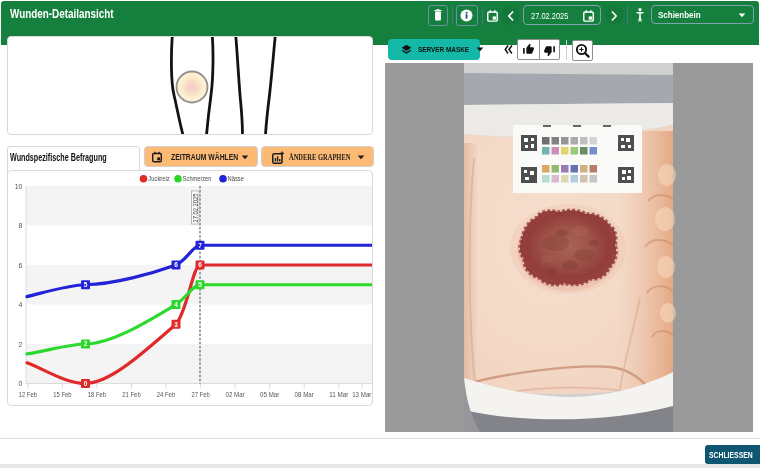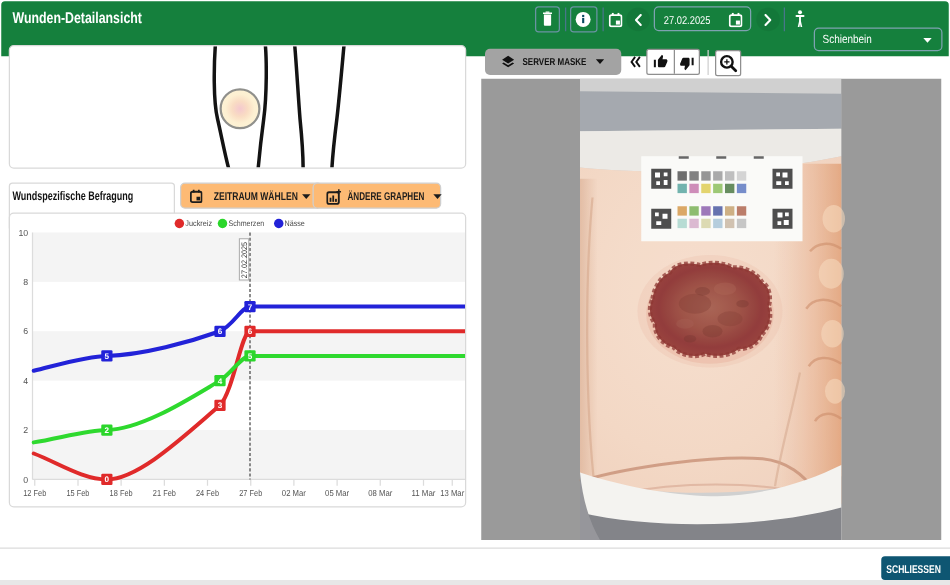--- a/index.html
+++ b/index.html
@@ -76,22 +76,22 @@
   </svg>
   <div class="hsep" style="left:625.5px;"></div>
 
   <svg width="8" height="14" viewBox="0 0 8 14" style="position:absolute;left:635px;top:7px;">
     <circle cx="4" cy="1.7" r="1.6" fill="#fff"></circle>
     <rect x="0.4" y="4" width="7.2" height="1.5" rx="0.75" fill="#fff"></rect>
     <rect x="3.25" y="4" width="1.5" height="4.6" fill="#fff"></rect>
     <path d="M3.45 8 L2.2 13.5 L3.55 13.5 L4 11.2 L4.45 13.5 L5.8 13.5 L4.55 8 Z" fill="#fff"></path>
   </svg>
 
-  <div style="position:absolute; left:650px; top:21px; width:103px; height:18.5px;
-      border:1.4px solid #7ea2b0; border-radius:4px;">
+  <div style="position:absolute; left:650px; top:4px; width:103px; height:18.5px;
+      border:1.4px solid #7ea2b0; border-radius:4px;font-weight:bold;">
     <span class="t" style="left:5.5px; top:3px; color:#fff; font-size:9.5px; transform:scaleX(0.84);">Schienbein</span>
     <svg width="8" height="5" viewBox="0 0 9 6" style="position:absolute;left:86px;top:7px;">
       <path d="M0.5 0.5 L4.5 5 L8.5 0.5 Z" fill="#fff"></path>
     </svg>
   </div>
 </div>
 
 <div class="card" style="left:7px; top:36px; width:366px; height:99px; overflow:hidden;">
   <svg width="364" height="97" viewBox="0 0 364 97">
     <defs>
@@ -121,21 +121,21 @@
     <rect x="1" y="2.6" width="13" height="12.4" rx="2" fill="none" stroke="#1c1c1c" stroke-width="2.2"></rect>
     <rect x="3.4" y="0.2" width="2" height="3.4" fill="#1c1c1c"></rect>
     <rect x="9.6" y="0.2" width="2" height="3.4" fill="#1c1c1c"></rect>
     <rect x="7.8" y="8.6" width="4.4" height="4.4" fill="#1c1c1c"></rect>
   </svg>
   <span class="t" style="left:25.5px; top:5px; font-size:9px; font-weight:bold; color:#1c1c1c; transform:scaleX(0.76);">ZEITRAUM WÄHLEN</span>
   <svg width="8" height="5" viewBox="0 0 9 6" style="position:absolute;left:96px;top:8px;">
     <path d="M0.5 0.5 L4.5 5 L8.5 0.5 Z" fill="#1c1c1c"></path>
   </svg>
 </div>
-<div class="wbtn" style="left:250px; width:103px;">
+<div class="wbtn" style="left:261px; width:113px;font-family:Liberation Serif, serif;">
   <svg width="12" height="13" viewBox="0 0 16 17" style="position:absolute;left:10px;top:3.5px;">
     <rect x="1" y="3.6" width="12.4" height="12.4" rx="2" fill="none" stroke="#1c1c1c" stroke-width="2"></rect>
     <rect x="3.6" y="9.4" width="1.9" height="4.4" fill="#1c1c1c"></rect>
     <rect x="6.5" y="7" width="1.9" height="6.8" fill="#1c1c1c"></rect>
     <rect x="9.4" y="10.6" width="1.9" height="3.2" fill="#1c1c1c"></rect>
     <path d="M13.4 0.4 v5 M10.9 2.9 h5" stroke="#1c1c1c" stroke-width="1.6"></path>
   </svg>
   <span class="t" style="left:27px; top:5px; font-size:9px; font-weight:bold; color:#1c1c1c; transform:scaleX(0.72);">ÄNDERE GRAPHEN</span>
   <svg width="8" height="5" viewBox="0 0 9 6" style="position:absolute;left:95px;top:8px;">
     <path d="M0.5 0.5 L4.5 5 L8.5 0.5 Z" fill="#1c1c1c"></path>
@@ -220,21 +220,21 @@
       <rect x="73" y="109.25" width="9" height="9" rx="1" fill="#2222d8"></rect>
         <text x="77.5" y="116.15">5</text>
       <rect x="163.5" y="89.5" width="9" height="9" rx="1" fill="#2222d8"></rect>
         <text x="168" y="96.4">6</text>
       <rect x="187.5" y="69.75" width="9" height="9" rx="1" fill="#2222d8"></rect>
         <text x="192" y="76.65">7</text>
     </g>
   </svg>
 </div>
 
-<div style="position:absolute; left:388px; top:39px; width:109px; height:21px; background:#a3a3a3; border-radius:4px;">
+<div style="position:absolute; left:388px; top:39px; width:92px; height:21px; background:#14b8a6; border-radius:4px;">
   <svg width="11" height="11" viewBox="0 0 16 16" style="position:absolute;left:13px;top:5px;">
     <path d="M8 1 L15 5.5 L8 10 L1 5.5 Z" fill="#111"></path>
     <path d="M2.8 8.6 L1 9.8 L8 14.3 L15 9.8 L13.2 8.6 L8 12 Z" fill="#111"></path>
   </svg>
   <span class="t" style="left:30px; top:6px; font-size:8px; font-weight:bold; color:#111; transform:scaleX(0.8);">SERVER MASKE</span>
   <svg width="8" height="5" viewBox="0 0 9 6" style="position:absolute;left:88px;top:8px;">
     <path d="M0.5 0.5 L4.5 5 L8.5 0.5 Z" fill="#111"></path>
   </svg>
 </div>
 

